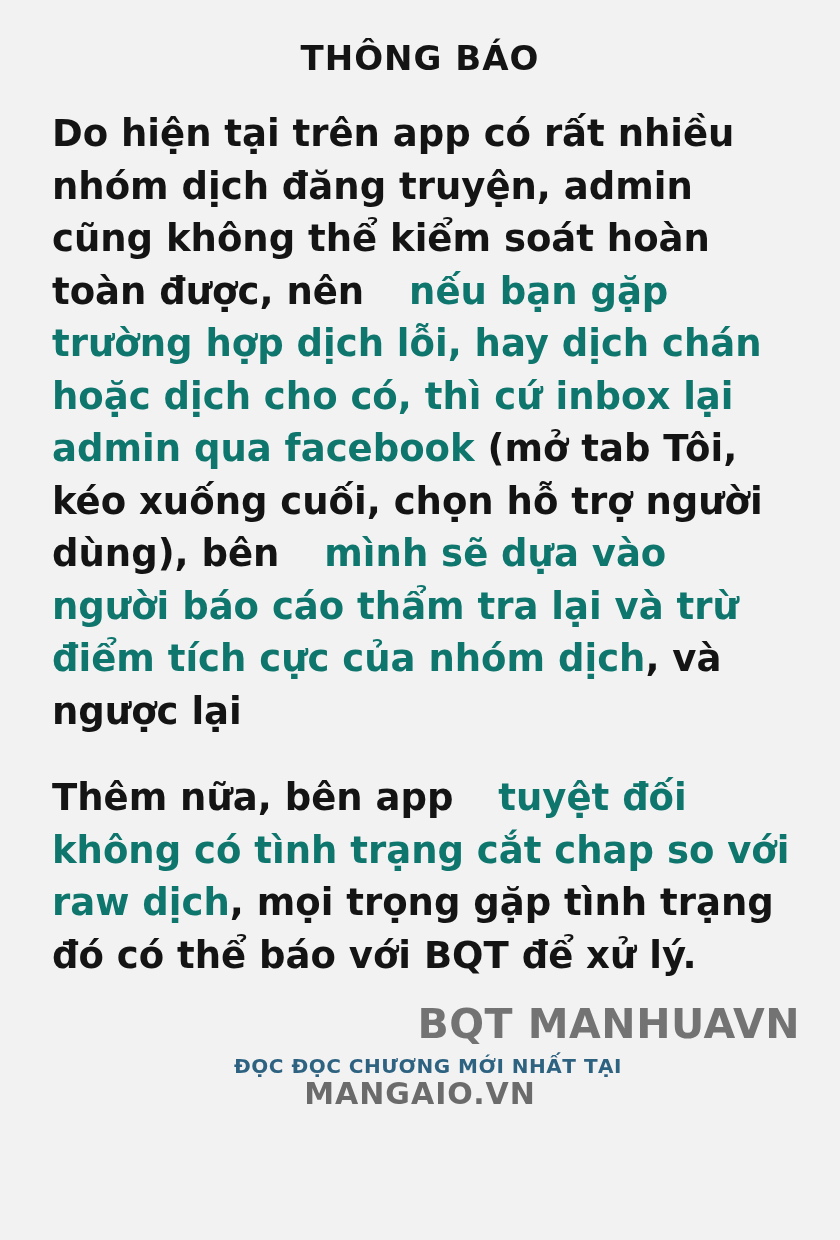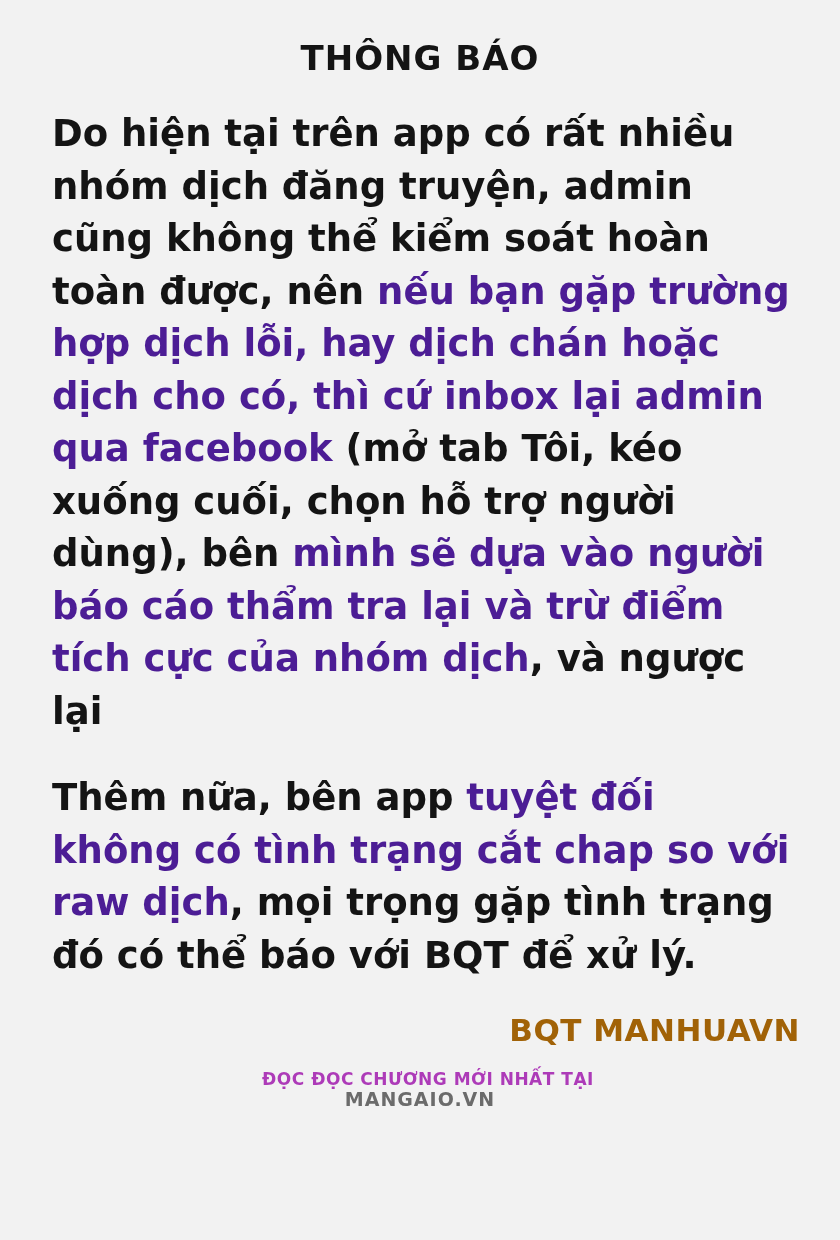--- a/index.html
+++ b/index.html
@@ -38,53 +38,54 @@
     font-weight: bold;
     font-family: "DejaVu Sans", sans-serif;
   }
   .para {
     margin: 0 0 34px 0;
   }
   .para.last {
     margin-bottom: 0;
   }
   .red {
-    color: #4c1d95;
+    color: #0f766e;
+    margin-left: 32px;
   }
   .signature {
     position: absolute;
     right: 40px;
     bottom: 68px;
-    font-size: 31px;
+    font-size: 41px;
     font-weight: bold;
-    color: #a16207;
+    color: #737373;
     letter-spacing: 0.5px;
     font-family: "DejaVu Sans", sans-serif;
   }
   .watermark {
     position: absolute;
     left: 0;
     right: 0;
     bottom: 6px;
     text-align: center;
     pointer-events: none;
   }
   .wm-small {
-    font-size: 17px;
+    font-size: 20px;
     font-weight: bold;
-    color: #a21caf;
+    color: #0c4a6e;
     letter-spacing: 0.5px;
     font-family: "DejaVu Sans", sans-serif;
     opacity: 0.85;
     display: block;
     line-height: 1.1;
     padding-left: 16px;
   }
   .wm-big {
-    font-size: 19px;
+    font-size: 30px;
     font-weight: bold;
     color: #5d5d5d;
     letter-spacing: 1px;
     font-family: "DejaVu Sans", sans-serif;
     opacity: 0.9;
     display: block;
     line-height: 1.1;
   }
 </style>
 </head>

